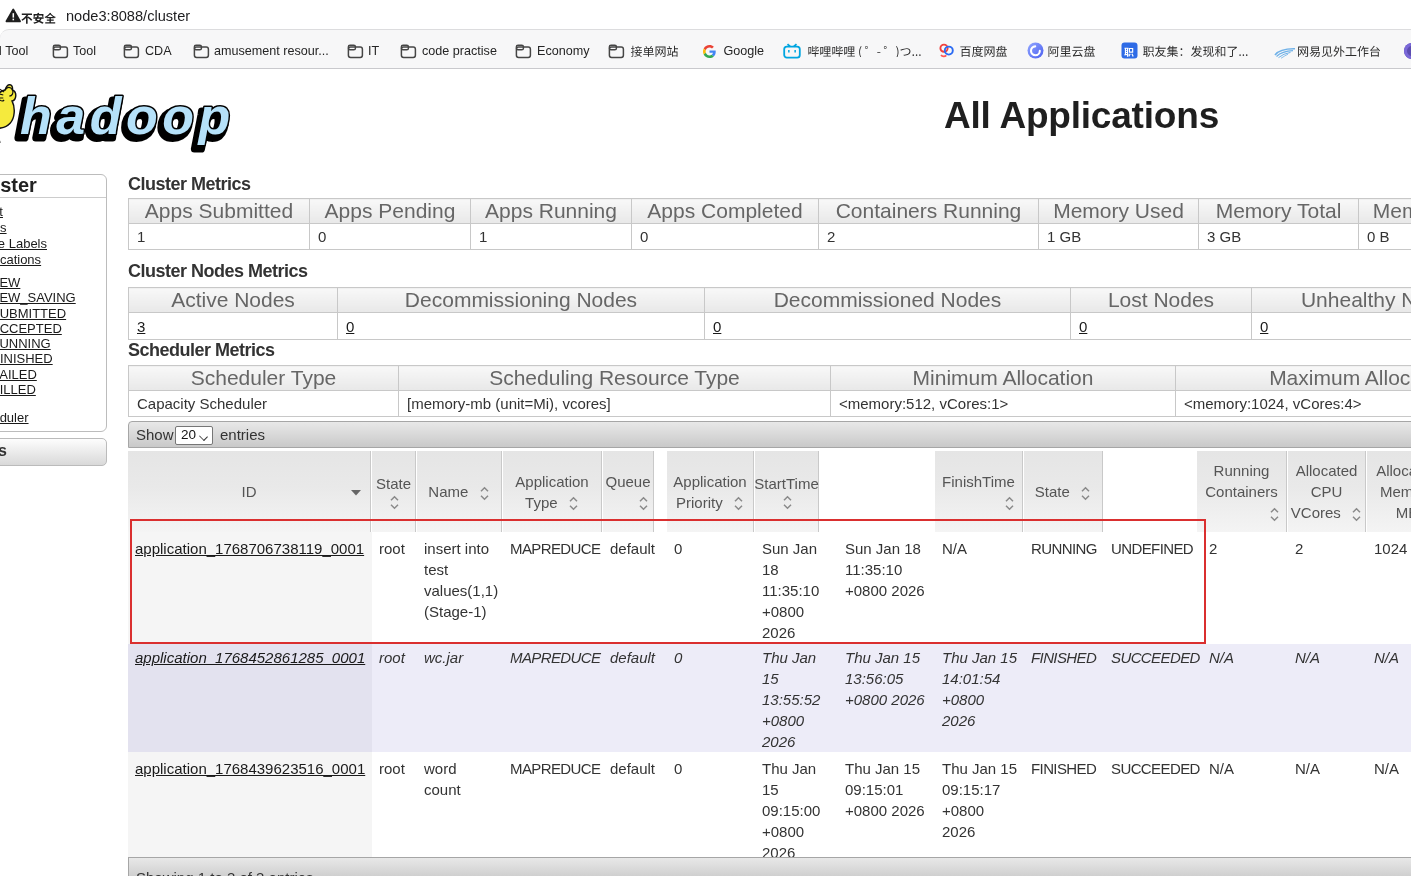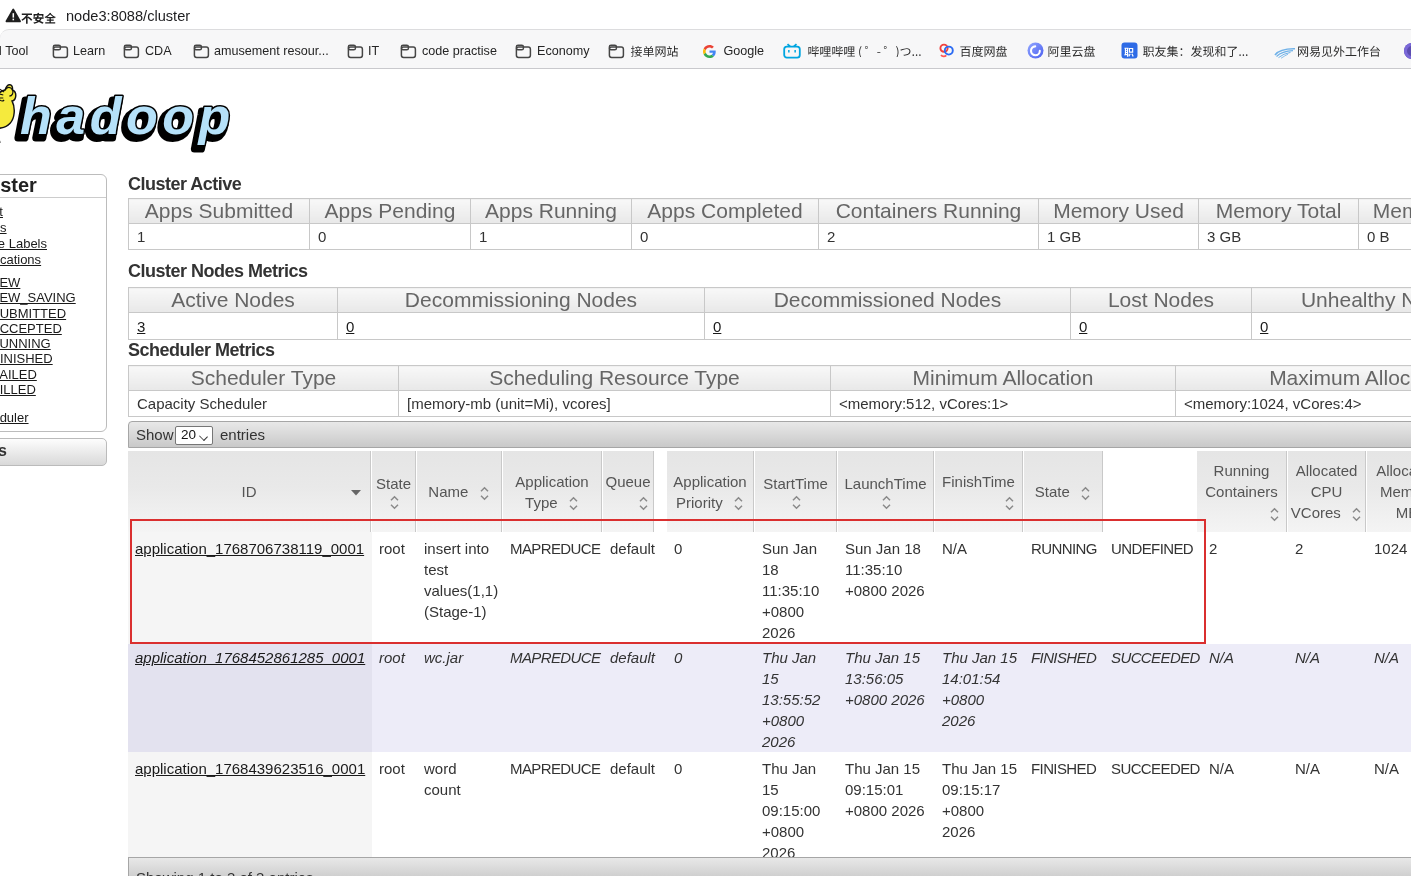--- a/index.html
+++ b/index.html
@@ -65,21 +65,21 @@
   <div id="urltxt">node3:8088/cluster</div>
 </div>
 <div id="bkbar">
       <div class="bktxt" style="left:-10px;top:14px">AI Tool</div>
 <div style="position:absolute;left:52px;top:13px"><svg width="17" height="16" viewBox="0 0 17 16">
           <g fill="none" stroke="#454545" stroke-width="1.5">
             <rect x="1.4" y="2.2" width="7" height="4.6" rx="1.6"></rect>
             <rect x="1.4" y="4.1" width="14" height="10.4" rx="2.2"></rect>
           </g>
         </svg></div>
-<div class="bktxt" style="left:73px;top:14px">Learn</div>
+<div class="bktxt" style="left:73px;top:14px">Tool</div>
 <div style="position:absolute;left:123px;top:13px"><svg width="17" height="16" viewBox="0 0 17 16">
           <g fill="none" stroke="#454545" stroke-width="1.5">
             <rect x="1.4" y="2.2" width="7" height="4.6" rx="1.6"></rect>
             <rect x="1.4" y="4.1" width="14" height="10.4" rx="2.2"></rect>
           </g>
         </svg></div>
 <div class="bktxt" style="left:145px;top:14px">CDA</div>
 <div style="position:absolute;left:193px;top:13px"><svg width="17" height="16" viewBox="0 0 17 16">
           <g fill="none" stroke="#454545" stroke-width="1.5">
             <rect x="1.4" y="2.2" width="7" height="4.6" rx="1.6"></rect>
@@ -186,41 +186,42 @@
   <text x="20" y="64" font-family="Liberation Sans" font-size="52" font-weight="bold" font-style="italic" fill="#b5e1f9" stroke="#000" stroke-width="3" paint-order="stroke" stroke-linejoin="round" letter-spacing="4.5">hadoop</text>
   <g transform="translate(-2,6) scale(0.88,1)">
     <path d="M-6 48 C-8 26 -2 16 8 14 C11 6 17 8 16.5 14 C22 16 21 24 16 25 C20 32 19 42 14 47 C9 52 -3 55 -6 48 Z" fill="#f5ea3d" stroke="#111" stroke-width="1.6"></path>
     <path d="M8 14 C10 11 14 10 16.5 14 C18 17 16 20 13 20" fill="none" stroke="#111" stroke-width="1.4"></path>
     <path d="M7 16 L-4 10 M6 19 L-6 16 M6 22 L-5 22" stroke="#111" stroke-width="1.2"></path>
     <path d="M2 24 q3 2 5 0" fill="none" stroke="#111" stroke-width="1.2"></path>
     <path d="M-6 50 C-4 56 0 60 2 66 L-6 66 Z" fill="#f5ea3d" stroke="#111" stroke-width="1.5"></path>
   </g>
 </svg>
 </div>
+<div id="h1">All Applications</div>
 
 <div id="sbox"></div>
 <div id="sster">Cluster</div>
 <div id="shr"></div>
 <a class="slink" style="left:-31px;top:203.5px">About</a>
 <a class="slink" style="left:-31px;top:219.5px">Nodes</a>
 <a class="slink" style="left:-26px;top:235.5px">Node Labels</a>
 <a class="slink" style="left:-29px;top:252.0px">Applications</a>
 <a class="slink" style="left:-10px;top:274.5px">NEW</a>
 <a class="slink" style="left:-10px;top:290.2px">NEW_SAVING</a>
 <a class="slink" style="left:-9px;top:305.5px">SUBMITTED</a>
 <a class="slink" style="left:-9px;top:320.5px">ACCEPTED</a>
 <a class="slink" style="left:-10px;top:336.0px">RUNNING</a>
 <a class="slink" style="left:-8px;top:351.0px">FINISHED</a>
 <a class="slink" style="left:-8px;top:366.5px">FAILED</a>
 <a class="slink" style="left:-9px;top:381.5px">KILLED</a>
 <a class="slink" style="left:-30px;top:409.5px">Scheduler</a>
 <div id="stools"></div>
     <span style="position:absolute;left:-34.5px;top:442px;font-size:16px;font-weight:bold;color:#333">Tools</span>
 
-<div class="h2" style="top:174px">Cluster Active</div>
+<div class="h2" style="top:174px">Cluster Metrics</div>
 <table class="mtab" style="left:128px;top:198px;width:1430px">
 <colgroup>
         <col style="width:181px">
         <col style="width:161px">
         <col style="width:161px">
         <col style="width:187px">
         <col style="width:220px">
         <col style="width:160px">
         <col style="width:160px">
         <col style="width:200px">
@@ -366,36 +367,23 @@
       </div>
       <div class="hrow">
         <span class="hl">Priority&nbsp; <svg class="sic" width="11" height="17" viewBox="0 0 11 17">
             <g fill="none" stroke="#8a8a8a" stroke-width="1.5">
               <path d="M2 6.2 L5.5 2.8 L9 6.2"></path>
               <path d="M2 10.8 L5.5 14.2 L9 10.8"></path>
             </g>
           </svg></span>
       </div>
     </div>
-<div class="th" style="left:755px;width:82px">
+<div class="th" style="left:755px;width:64px">
       <div class="hrow">
         <span class="hl">StartTime</span>
-      </div>
-      <div class="hrow">
-        <svg class="sic" width="11" height="17" viewBox="0 0 11 17">
-          <g fill="none" stroke="#8a8a8a" stroke-width="1.5">
-            <path d="M2 6.2 L5.5 2.8 L9 6.2"></path>
-            <path d="M2 10.8 L5.5 14.2 L9 10.8"></path>
-          </g>
-        </svg>
-      </div>
-    </div>
-<div class="th" style="left:838px;width:96px">
-      <div class="hrow">
-        <span class="hl">LaunchTime</span>
       </div>
       <div class="hrow">
         <svg class="sic" width="11" height="17" viewBox="0 0 11 17">
           <g fill="none" stroke="#8a8a8a" stroke-width="1.5">
             <path d="M2 6.2 L5.5 2.8 L9 6.2"></path>
             <path d="M2 10.8 L5.5 14.2 L9 10.8"></path>
           </g>
         </svg>
       </div>
     </div>

